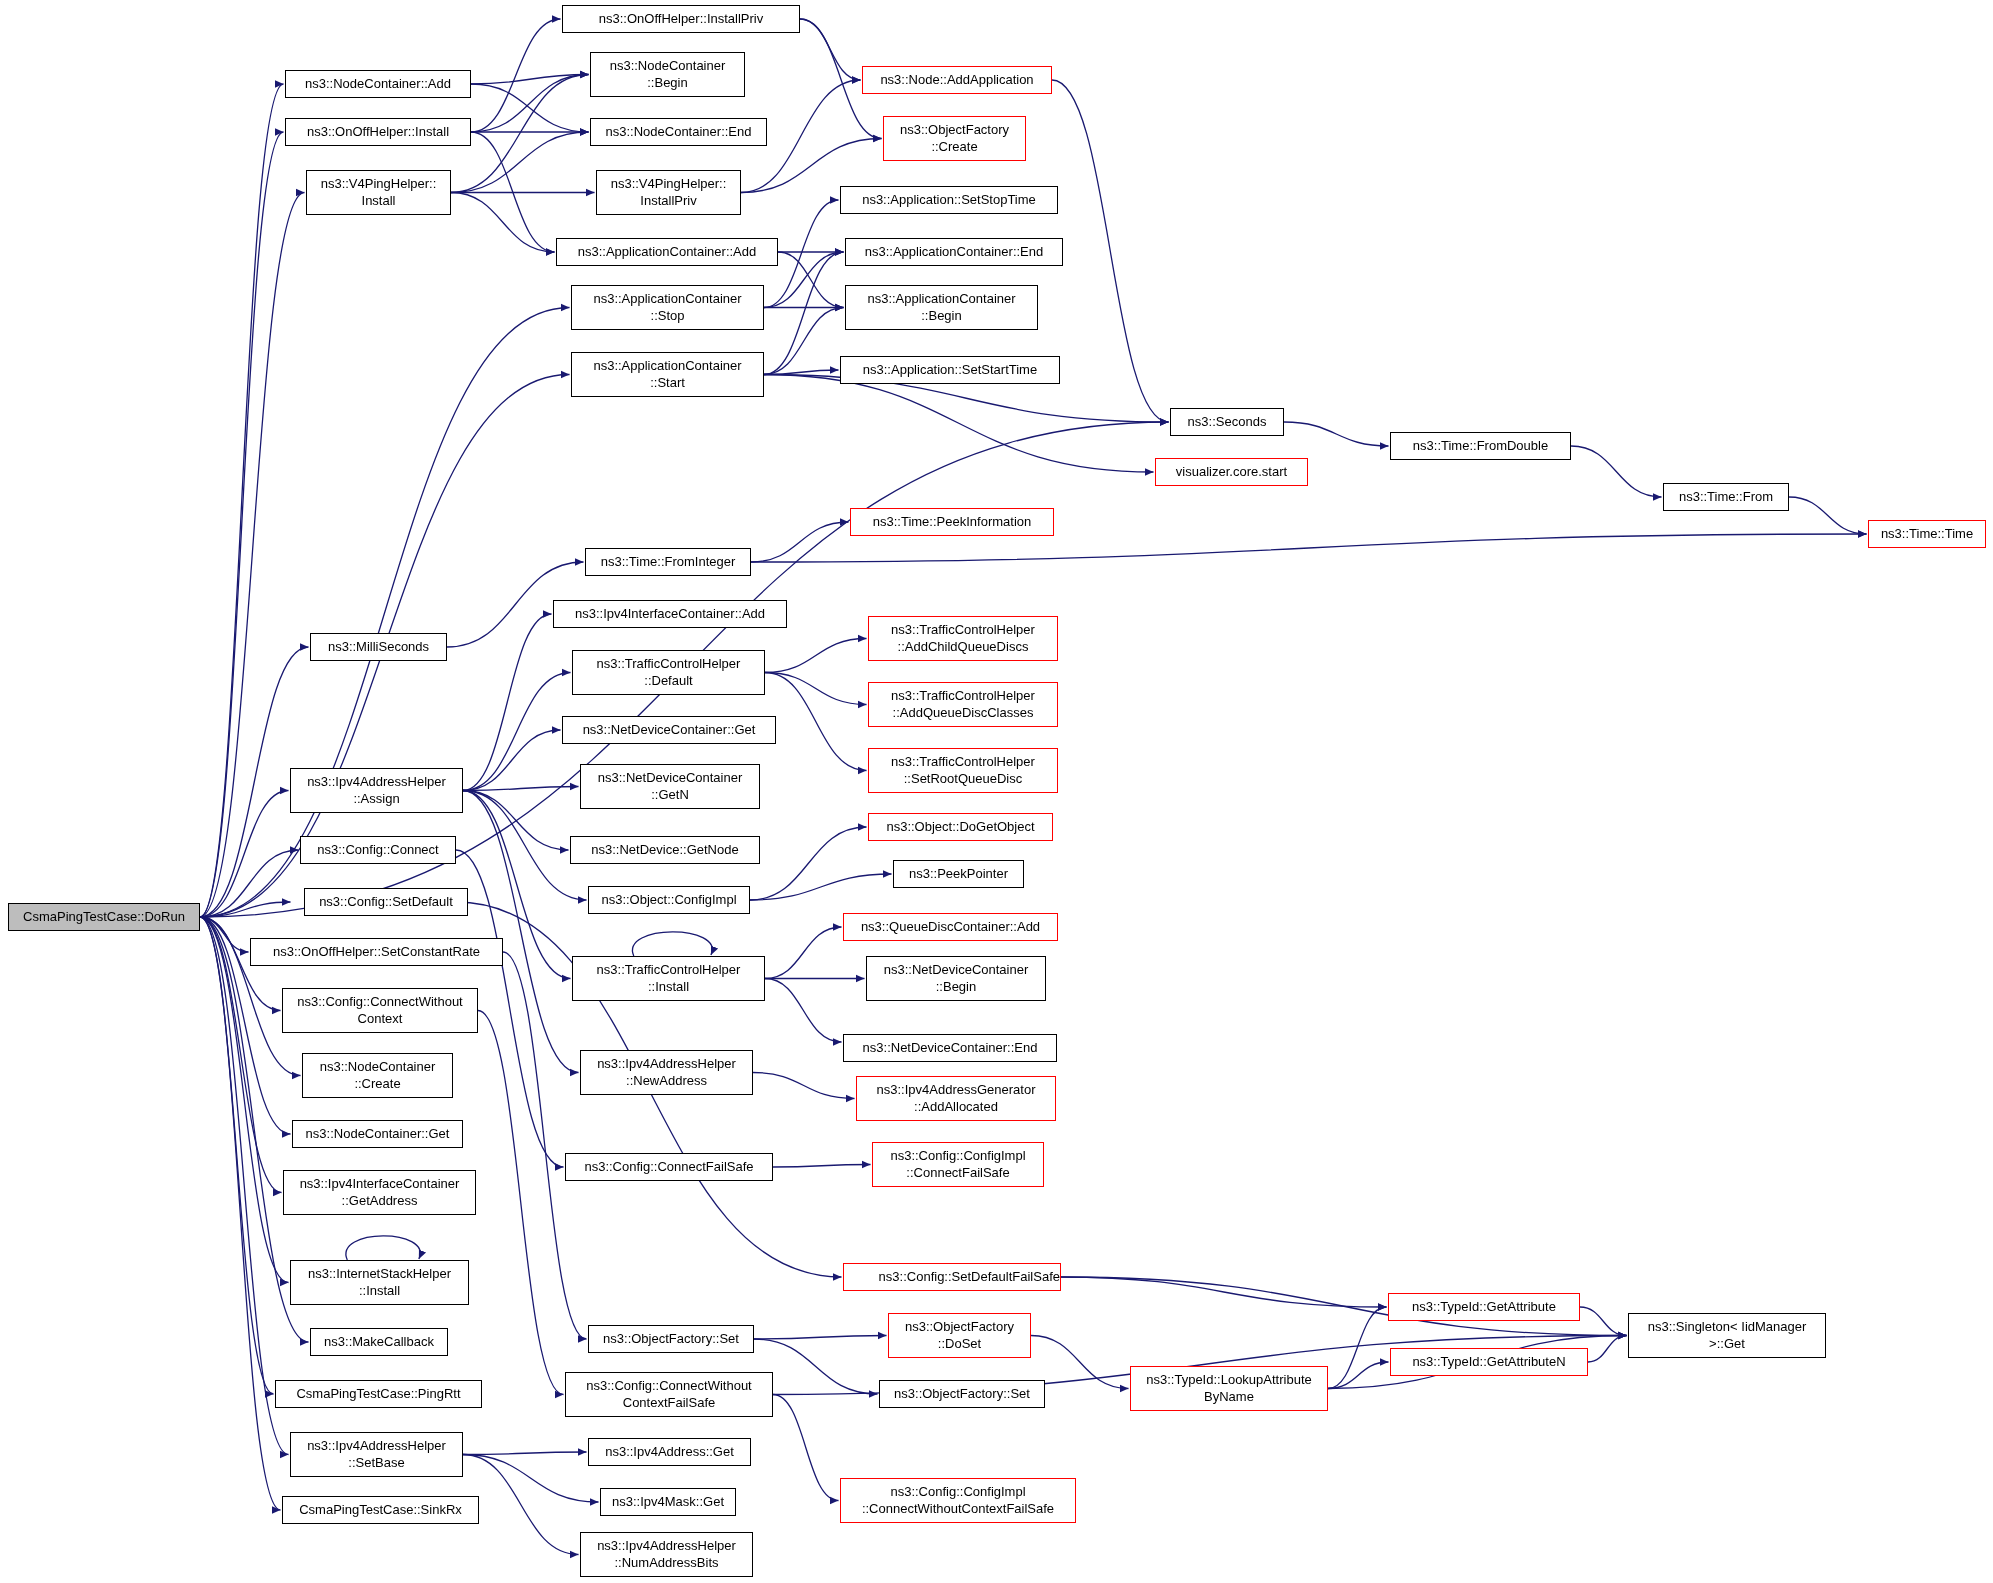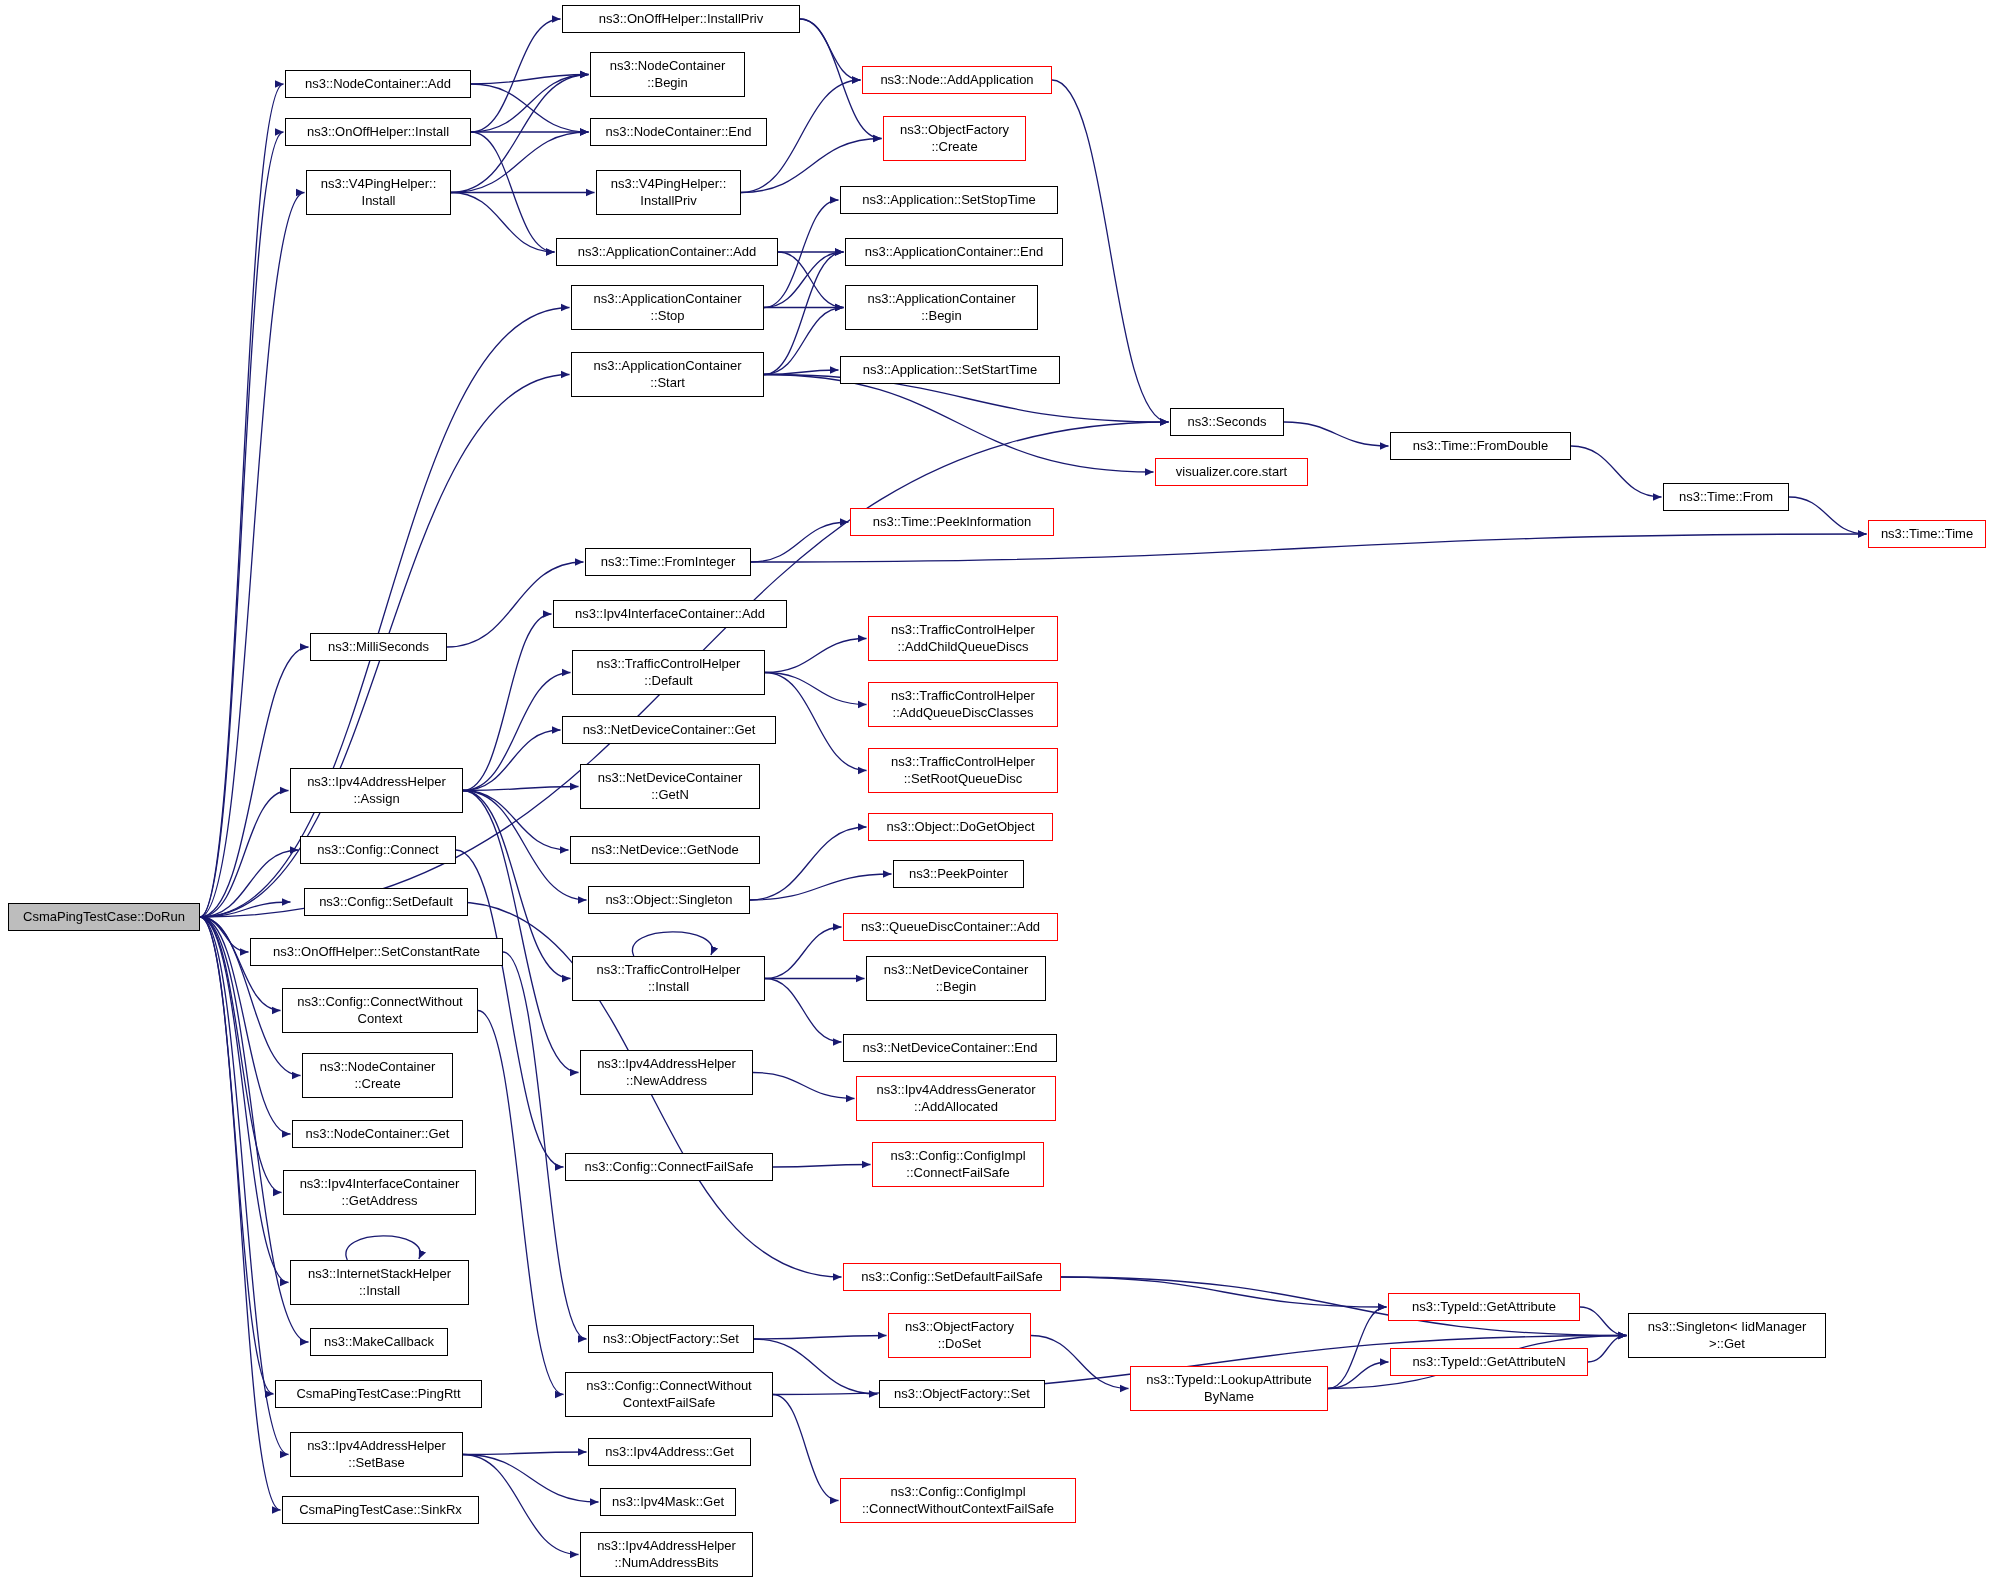--- a/index.html
+++ b/index.html
@@ -238,21 +238,21 @@
       <div class="line">ns3::NetDeviceContainer</div>
       <div class="line">::GetN</div>
     </div>
     <div class="node normal" style="left: 570px; top: 836px; width: 190px; height: 28px;">
       <div class="line">ns3::NetDevice::GetNode</div>
     </div>
     <div class="node red" style="left: 868px; top: 813px; width: 185px; height: 28px;">
       <div class="line">ns3::Object::DoGetObject</div>
     </div>
     <div class="node normal" style="left: 588px; top: 886px; width: 162px; height: 28px;">
-      <div class="line">ns3::Object::Singleton</div>
+      <div class="line">ns3::Object::ConfigImpl</div>
     </div>
     <div class="node normal" style="left: 893px; top: 860px; width: 131px; height: 28px;">
       <div class="line">ns3::PeekPointer</div>
     </div>
     <div class="node normal" style="left: 290px; top: 768px; width: 173px; height: 45px;">
       <div class="line">ns3::Ipv4AddressHelper</div>
       <div class="line">::Assign</div>
     </div>
     <div class="node red" style="left: 843px; top: 913px; width: 215px; height: 28px;">
       <div class="line">ns3::QueueDiscContainer::Add</div>
@@ -282,21 +282,21 @@
     <div class="node normal" style="left: 565px; top: 1153px; width: 208px; height: 28px;">
       <div class="line">ns3::Config::ConnectFailSafe</div>
     </div>
     <div class="node red" style="left: 872px; top: 1142px; width: 172px; height: 45px;">
       <div class="line">ns3::Config::ConfigImpl</div>
       <div class="line">::ConnectFailSafe</div>
     </div>
     <div class="node normal" style="left: 304px; top: 888px; width: 164px; height: 28px;">
       <div class="line">ns3::Config::SetDefault</div>
     </div>
-    <div class="node red" style="left: 843px; top: 1263px; width: 218px; height: 28px;">
+    <div class="node red" style="left: 843px; top: 1263px; width: 218px; height: 28px; align-items: flex-end;">
       <div class="line">ns3::Config::SetDefaultFailSafe</div>
     </div>
     <div class="node normal" style="left: 250px; top: 938px; width: 253px; height: 28px;">
       <div class="line">ns3::OnOffHelper::SetConstantRate</div>
     </div>
     <div class="node normal" style="left: 282px; top: 988px; width: 196px; height: 45px;">
       <div class="line">ns3::Config::ConnectWithout</div>
       <div class="line">Context</div>
     </div>
     <div class="node normal" style="left: 302px; top: 1053px; width: 151px; height: 45px;">

